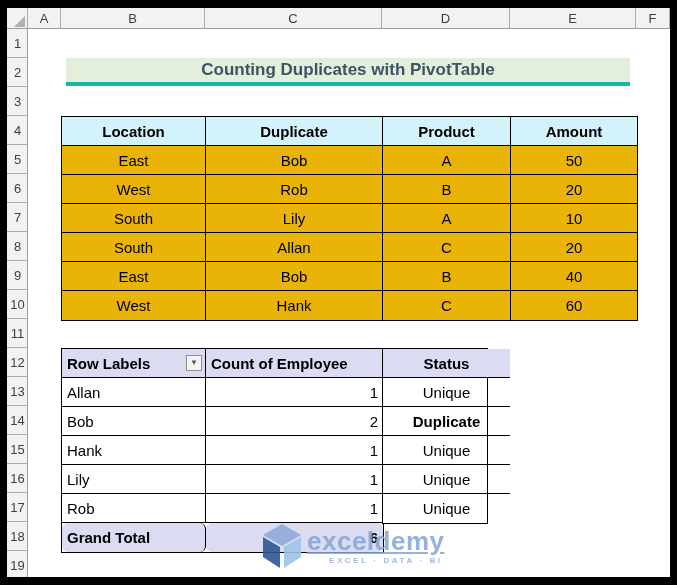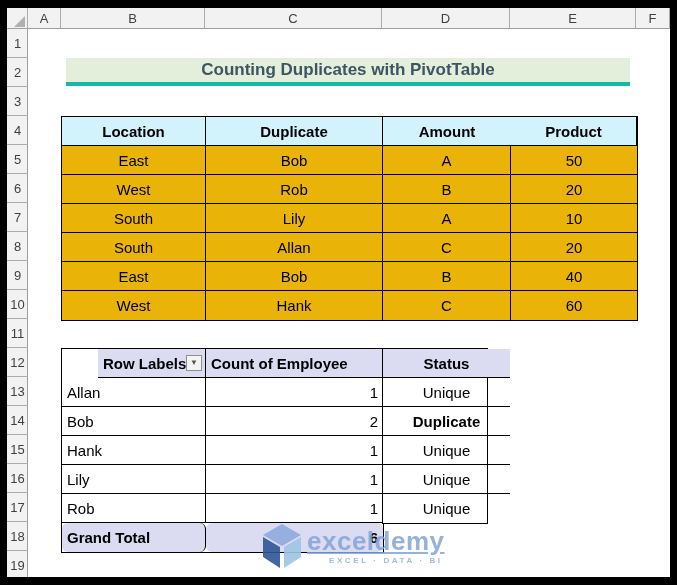--- a/index.html
+++ b/index.html
@@ -99,21 +99,21 @@
     display: flex; align-items: center;
     font-size: 15px; color: #000;
     padding: 0 5px;
     overflow: hidden;
   }
   .pcell.last-col { border-right: none; }
   .pcell.last-row { border-bottom: none; border-radius: 6px; }
   .pcell.lav { background: #dbdbf2; }
   .pcell.bold { font-weight: bold; }
   .pcell.num { justify-content: flex-end; }
-  .pcell.rel { position: relative; margin-left: 36px; }
+  .pcell.rel { position: relative; }
 
   .filter-btn {
     position: absolute; right: 3px; top: 6px;
     width: 16px; height: 16px;
     background: #f4f4f4;
     border: 1px solid #8f8f8f;
     display: flex; align-items: center; justify-content: center;
     font-size: 8px; color: #555; line-height: 1;
   }
 
@@ -198,22 +198,22 @@
       <div class="row-header">19</div>
     </div>
 
     <div class="banner">
       <span class="banner-text">Counting Duplicates with PivotTable</span>
     </div>
 
     <div class="data-table">
       <div class="cell hdr">Location</div>
       <div class="cell hdr">Duplicate</div>
+      <div class="cell hdr">Product</div>
       <div class="cell hdr last-col">Amount</div>
-      <div class="cell hdr">Product</div>
 
       <div class="cell">East</div>
       <div class="cell">Bob</div>
       <div class="cell">A</div>
       <div class="cell last-col">50</div>
 
       <div class="cell">West</div>
       <div class="cell">Rob</div>
       <div class="cell">B</div>
       <div class="cell last-col">20</div>

